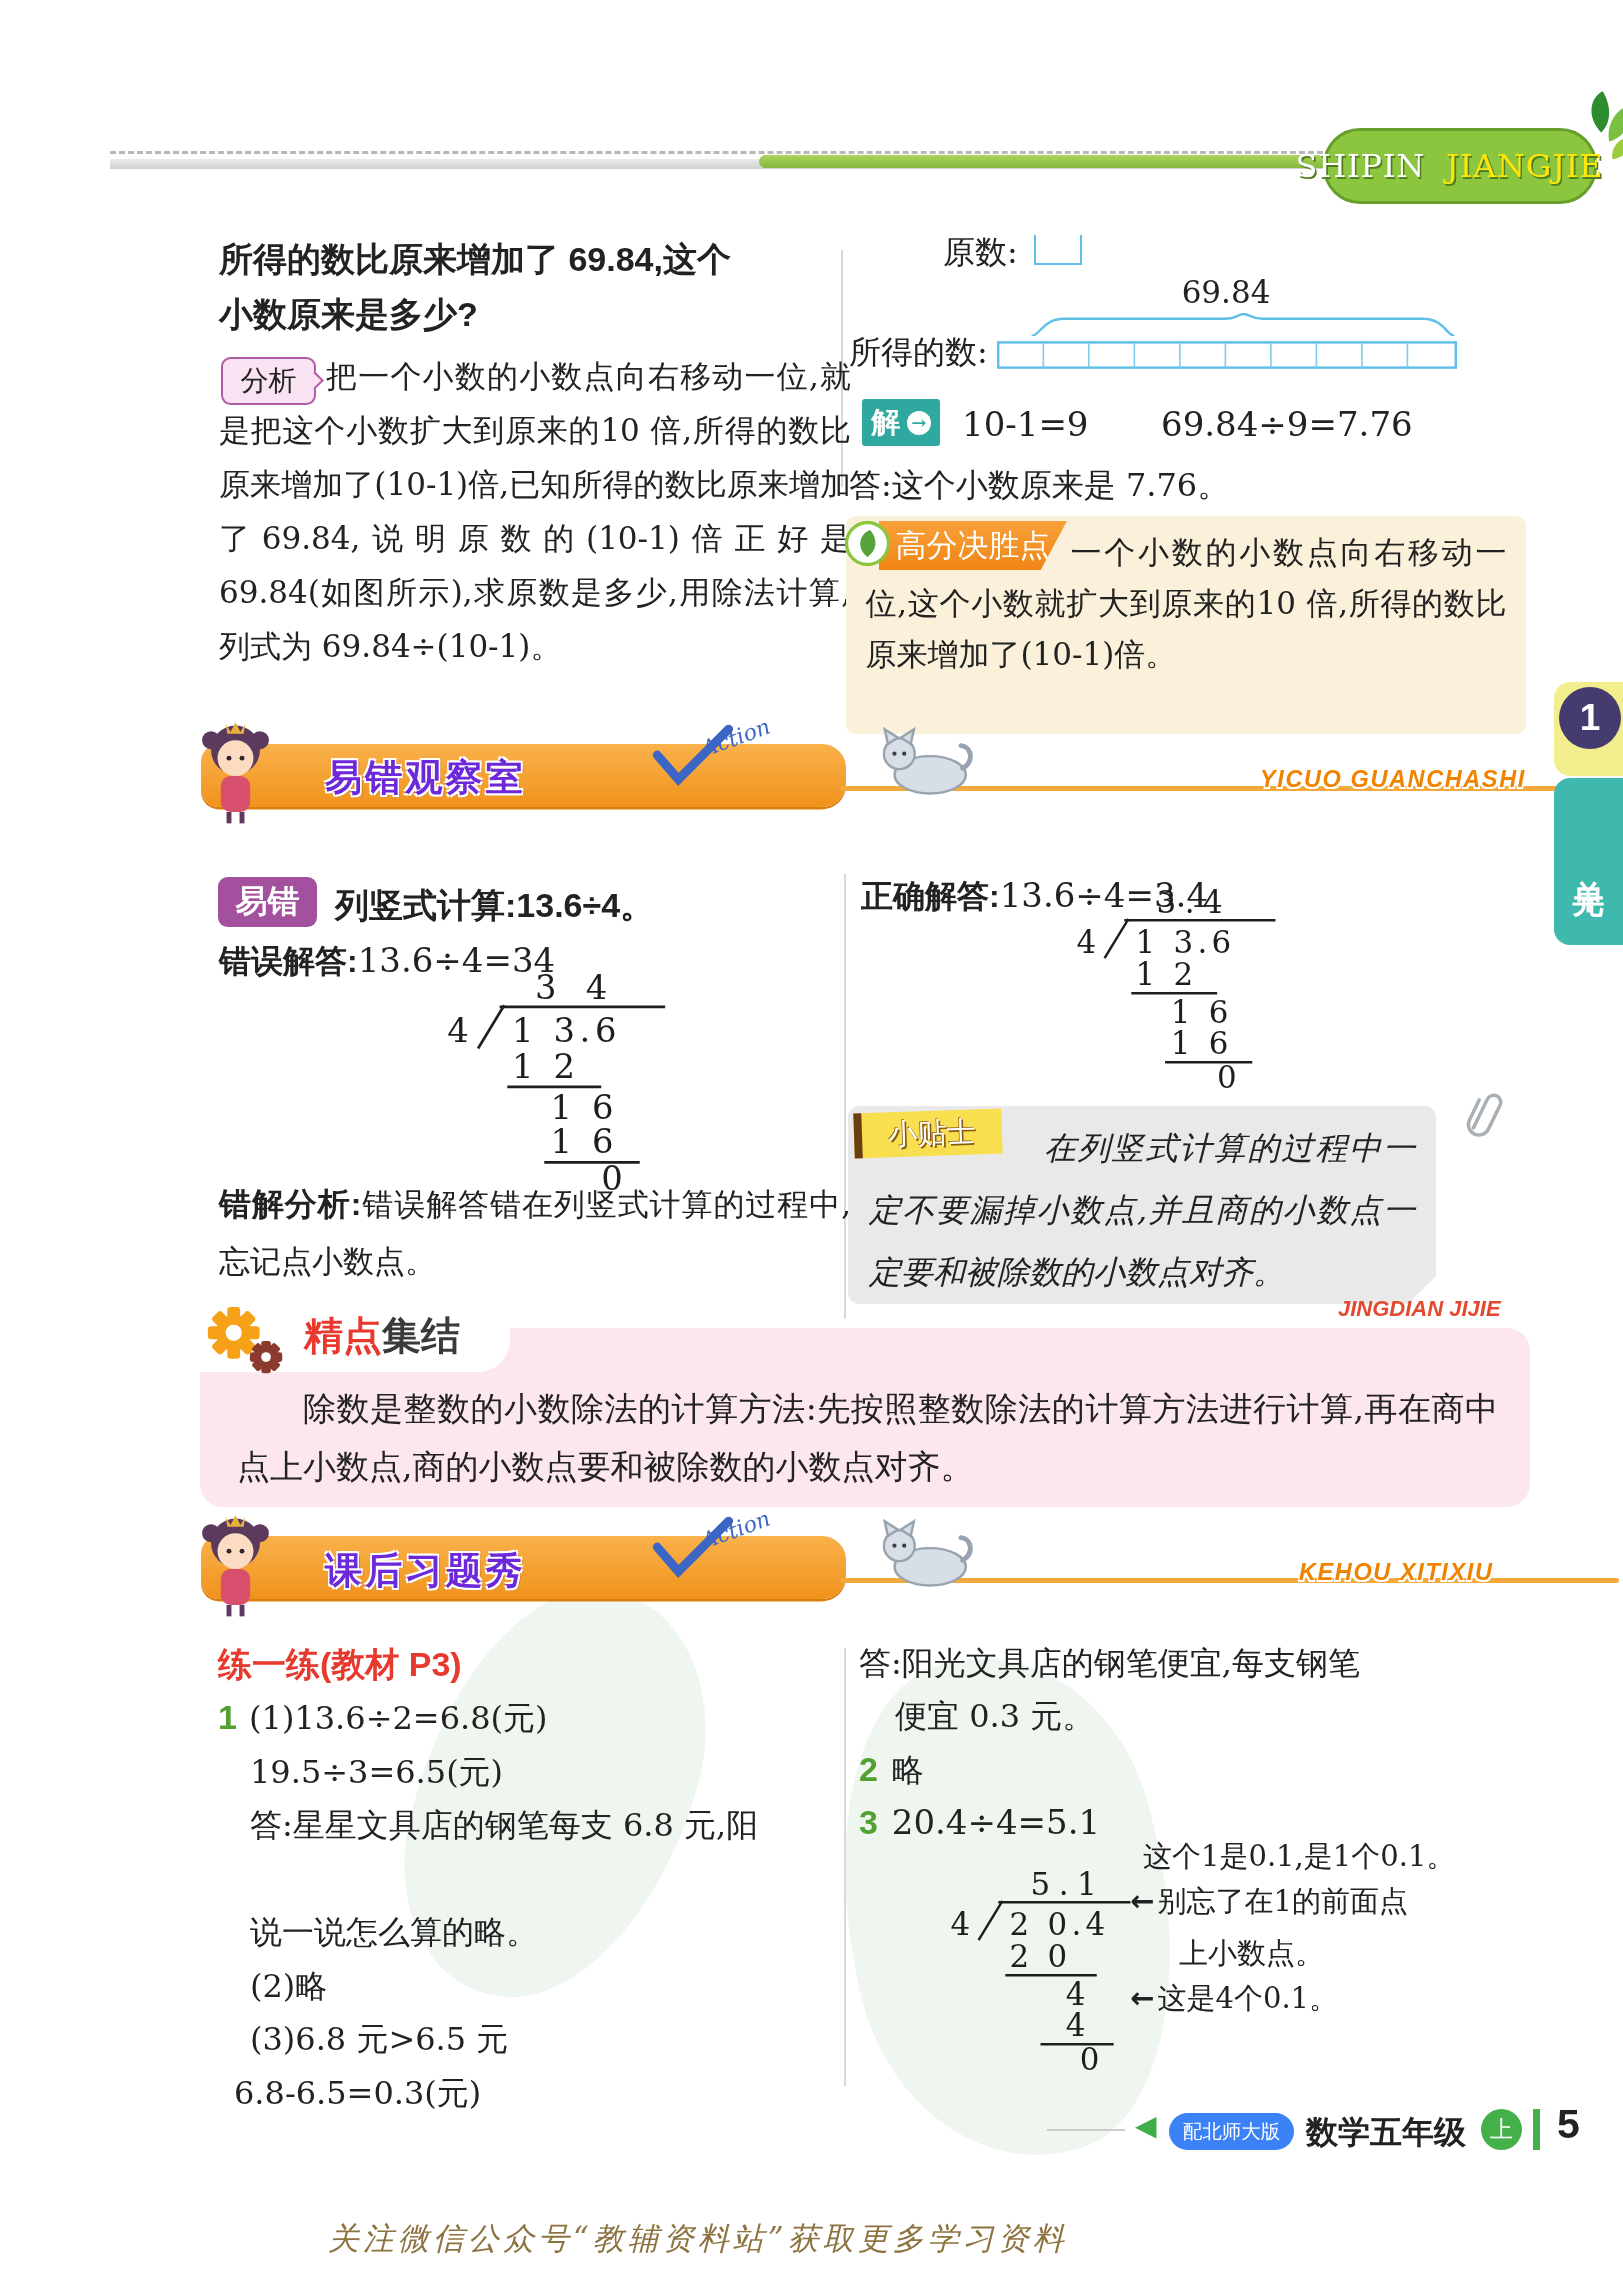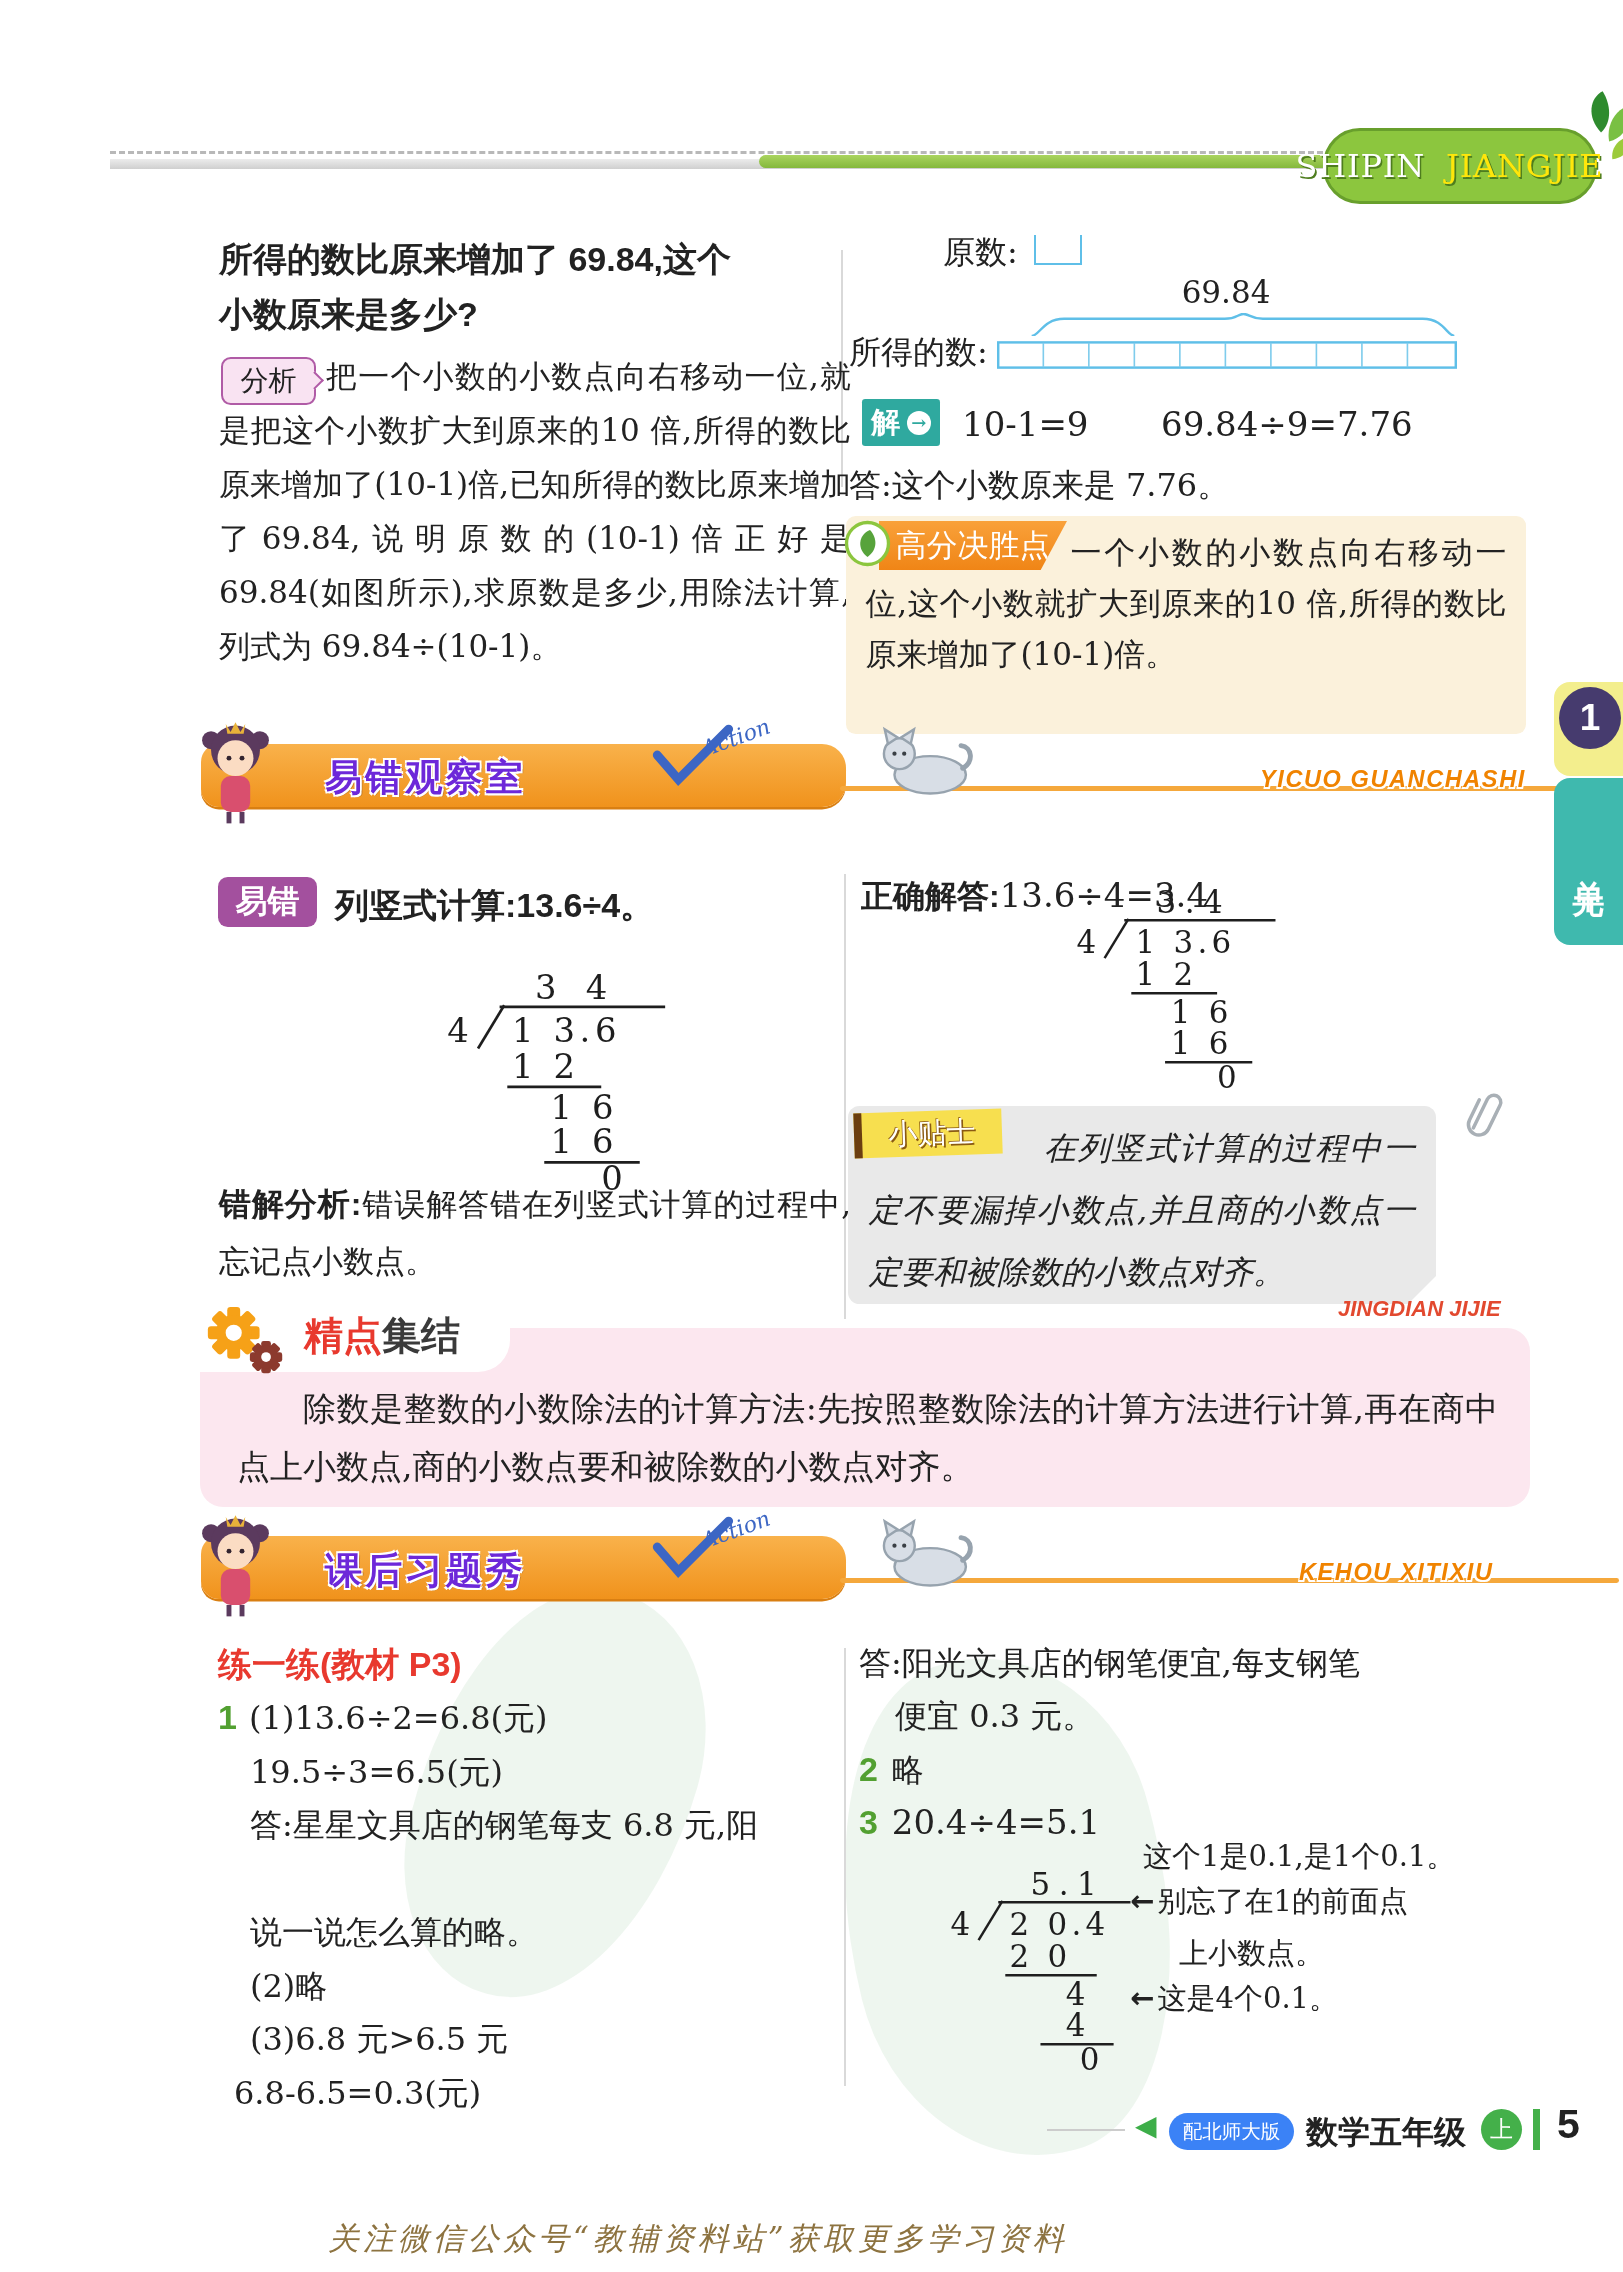--- a/index.html
+++ b/index.html
@@ -166,20 +166,23 @@
   </div>
   <div class="abs tabteal z1" style="left:1554px;top:778px;width:70px;height:167px;display:flex;align-items:center;justify-content:center;">
     <span class="vert">单元</span>
   </div>
 
   <div class="abs divider" style="left:844px;top:874px;height:445px;"></div>
 
   <div class="abs yicuobadge z1" style="left:218px;top:877px;width:99px;height:50px;">易错</div>
   <div class="abs hei t42 z1" style="left:335px;top:883px;">列竖式计算:13.6÷4。</div>
 
+  <div class="abs z1" style="left:219px;top:940px;">
+    <span class="hei t40">错误解答:</span><span class="t42">13.6÷4=34</span>
+  </div>
 
   <svg class="abs ldiv z1" style="left:438px;top:968px;" width="231" height="224" viewBox="0 0 300 290">
     <text class="dq" x="126" y="40">3 4</text>
     <text x="12" y="96">4</text>
     <line x1="52" y1="104" x2="86" y2="48"></line>
     <line x1="80" y1="50" x2="295" y2="50"></line>
     <text x="96" y="96">1 3.6</text>
     <text x="96" y="142">1 2</text>
     <line x1="90" y1="154" x2="212" y2="154"></line>
     <text x="146" y="196">1 6</text>

